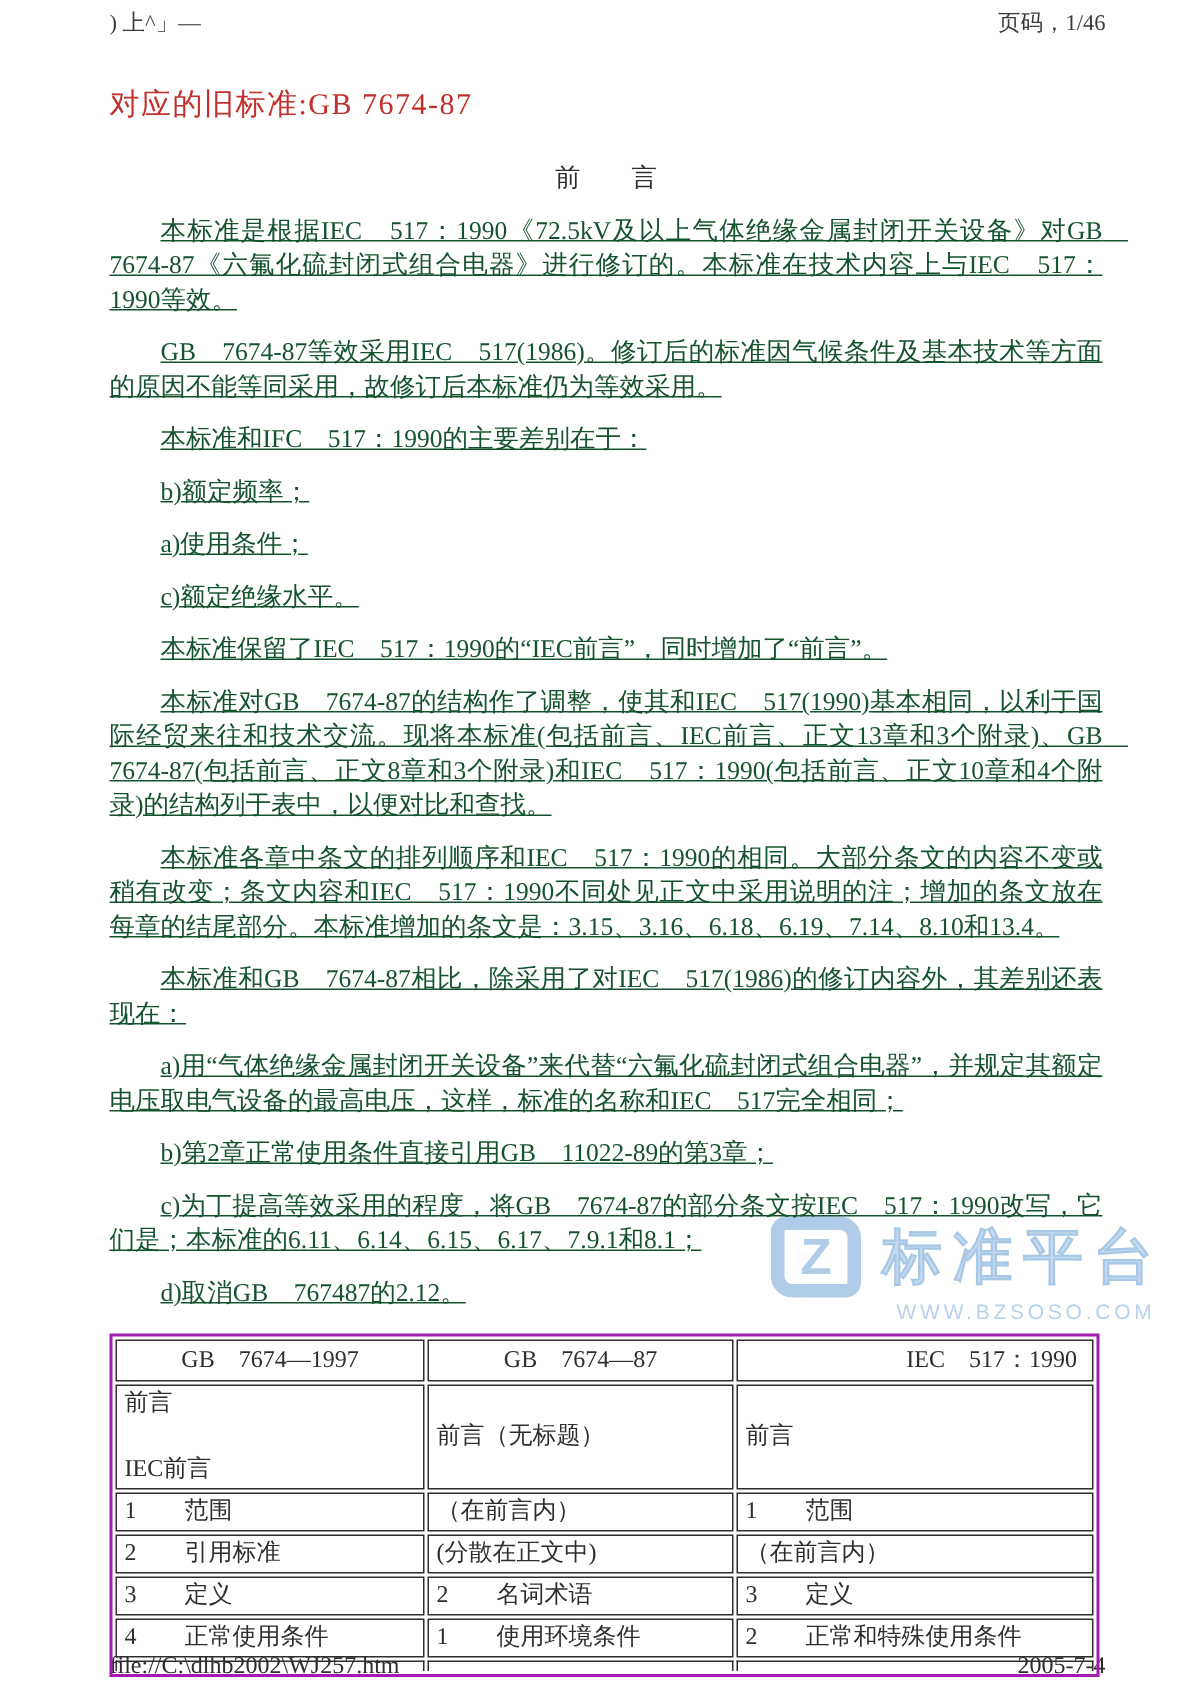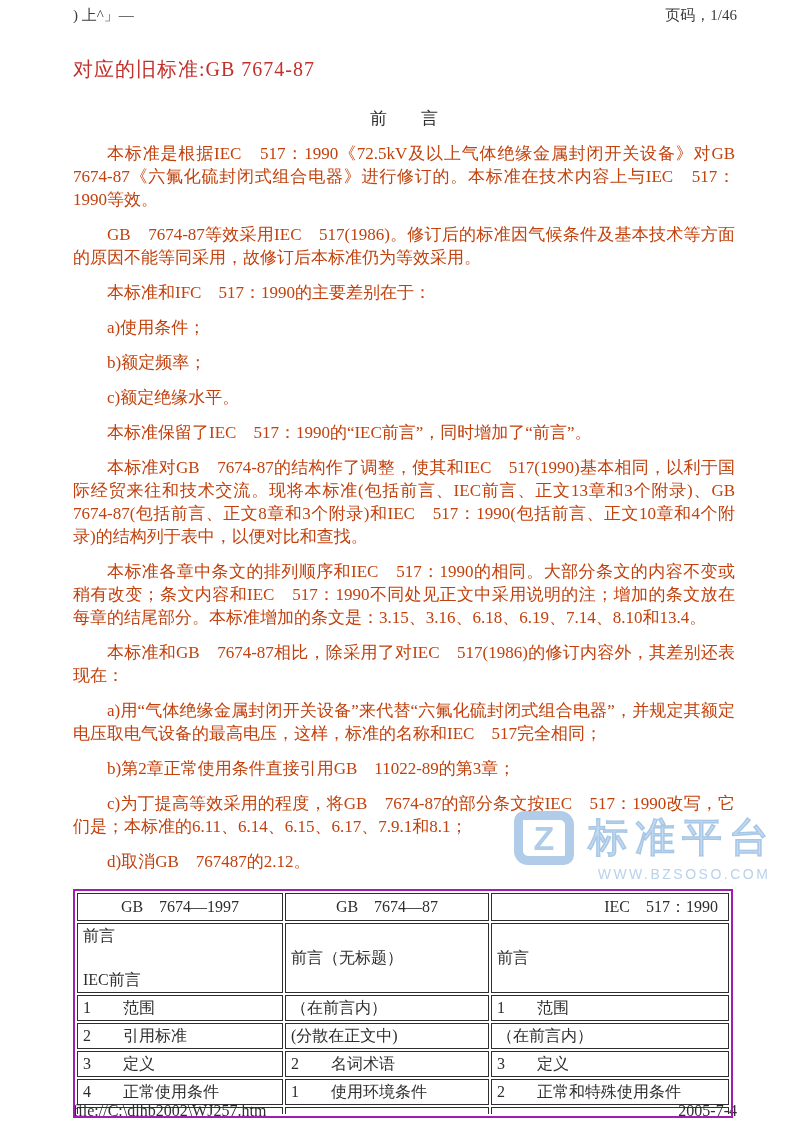--- a/index.html
+++ b/index.html
@@ -38,21 +38,22 @@
     font-weight:normal;
     text-align:center;
     color:#2e2e2e;
   }
   #paragraphs p{
     margin:12px 0;
     font-size:17px;
     line-height:23px;
     text-indent:2em;
     text-align:justify;
-    color:#c2410c;
+    color:#14532d;
+    text-decoration:underline;
   }
   
   .watermark{
     position:absolute;
     left:514px;top:810px;
     z-index:0;
     color:#b6d0ea;
     pointer-events:none;
   }
   .wm-row{display:flex;align-items:center;}
@@ -139,22 +140,22 @@
     <div class="wm-url">WWW.BZSOSO.COM</div>
   </div>
 
   <div class="content">
     <h2 class="old-std">对应的旧标准:GB 7674-87</h2>
     <h3 class="foreword">前　　言</h3>
     <div id="paragraphs">
         <p>本标准是根据IEC　517：1990《72.5kV及以上气体绝缘金属封闭开关设备》对GB　7674-87《六氟化硫封闭式组合电器》进行修订的。本标准在技术内容上与IEC　517：1990等效。</p>
         <p>GB　7674-87等效采用IEC　517(1986)。修订后的标准因气候条件及基本技术等方面的原因不能等同采用，故修订后本标准仍为等效采用。</p>
         <p>本标准和IFC　517：1990的主要差别在于：</p>
+        <p>b)额定频率；</p>
         <p>a)使用条件；</p>
-        <p>b)额定频率；</p>
         <p>c)额定绝缘水平。</p>
         <p>本标准保留了IEC　517：1990的“IEC前言”，同时增加了“前言”。</p>
         <p>本标准对GB　7674-87的结构作了调整，使其和IEC　517(1990)基本相同，以利于国际经贸来往和技术交流。现将本标准(包括前言、IEC前言、正文13章和3个附录)、GB　7674-87(包括前言、正文8章和3个附录)和IEC　517：1990(包括前言、正文10章和4个附录)的结构列于表中，以便对比和查找。</p>
         <p>本标准各章中条文的排列顺序和IEC　517：1990的相同。大部分条文的内容不变或稍有改变；条文内容和IEC　517：1990不同处见正文中采用说明的注；增加的条文放在每章的结尾部分。本标准增加的条文是：3.15、3.16、6.18、6.19、7.14、8.10和13.4。</p>
         <p>本标准和GB　7674-87相比，除采用了对IEC　517(1986)的修订内容外，其差别还表现在：</p>
         <p>a)用“气体绝缘金属封闭开关设备”来代替“六氟化硫封闭式组合电器”，并规定其额定电压取电气设备的最高电压，这样，标准的名称和IEC　517完全相同；</p>
         <p>b)第2章正常使用条件直接引用GB　11022-89的第3章；</p>
         <p>c)为丁提高等效采用的程度，将GB　7674-87的部分条文按IEC　517：1990改写，它们是；本标准的6.11、6.14、6.15、6.17、7.9.1和8.1；</p>
         <p>d)取消GB　767487的2.12。</p>
       </div>

